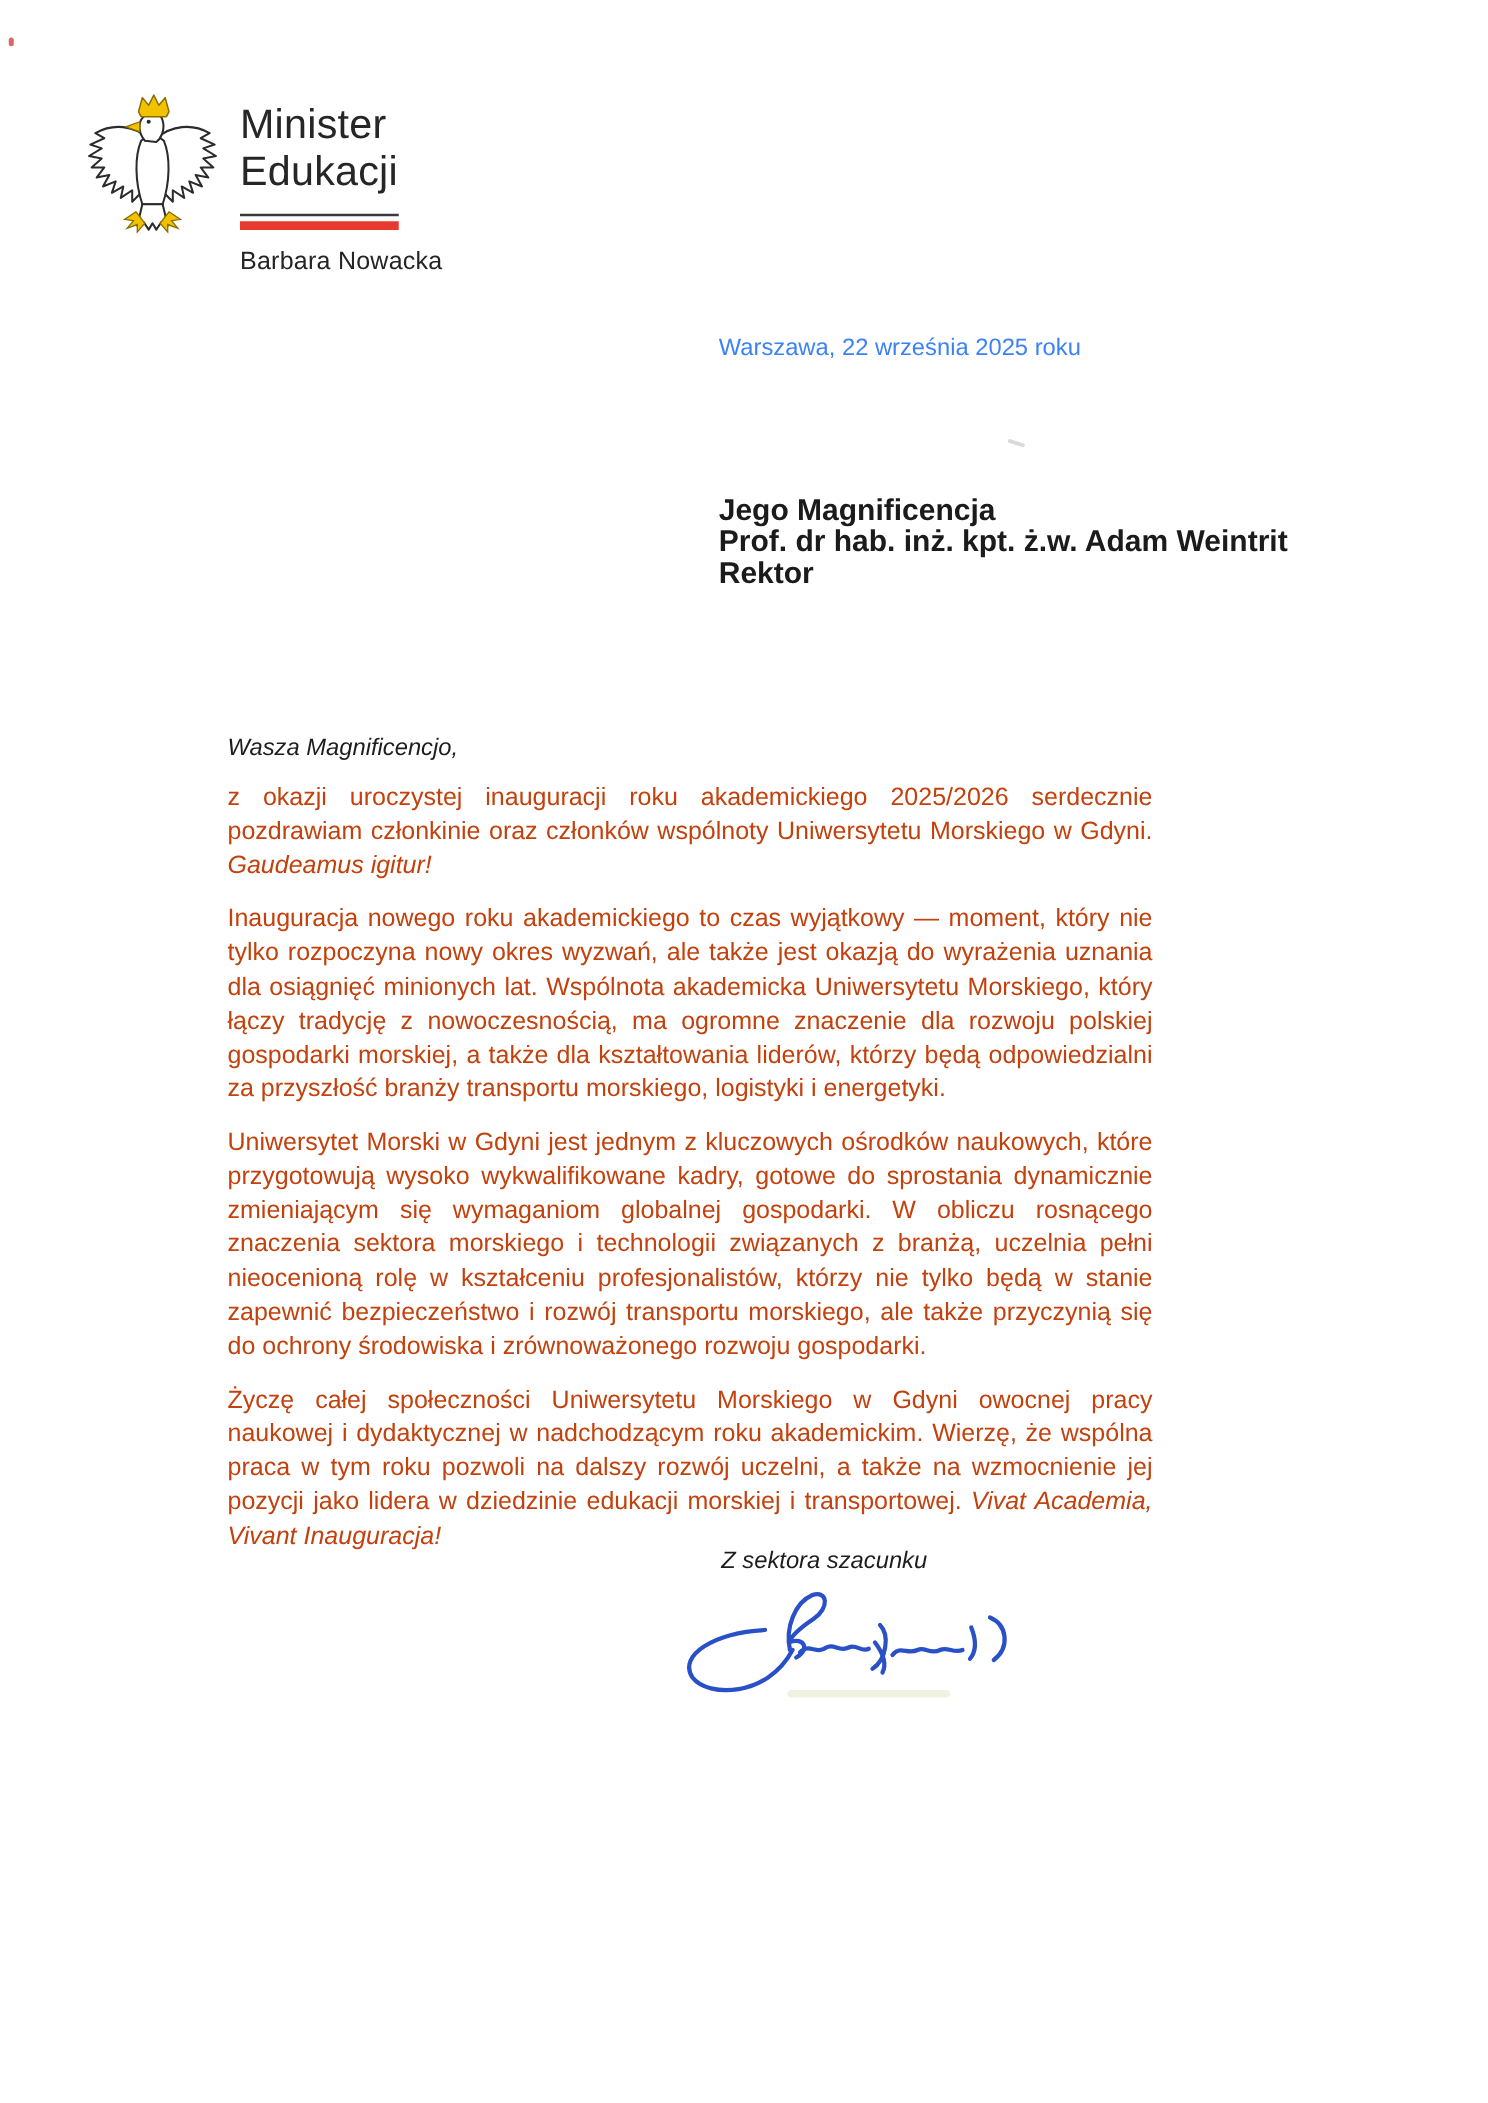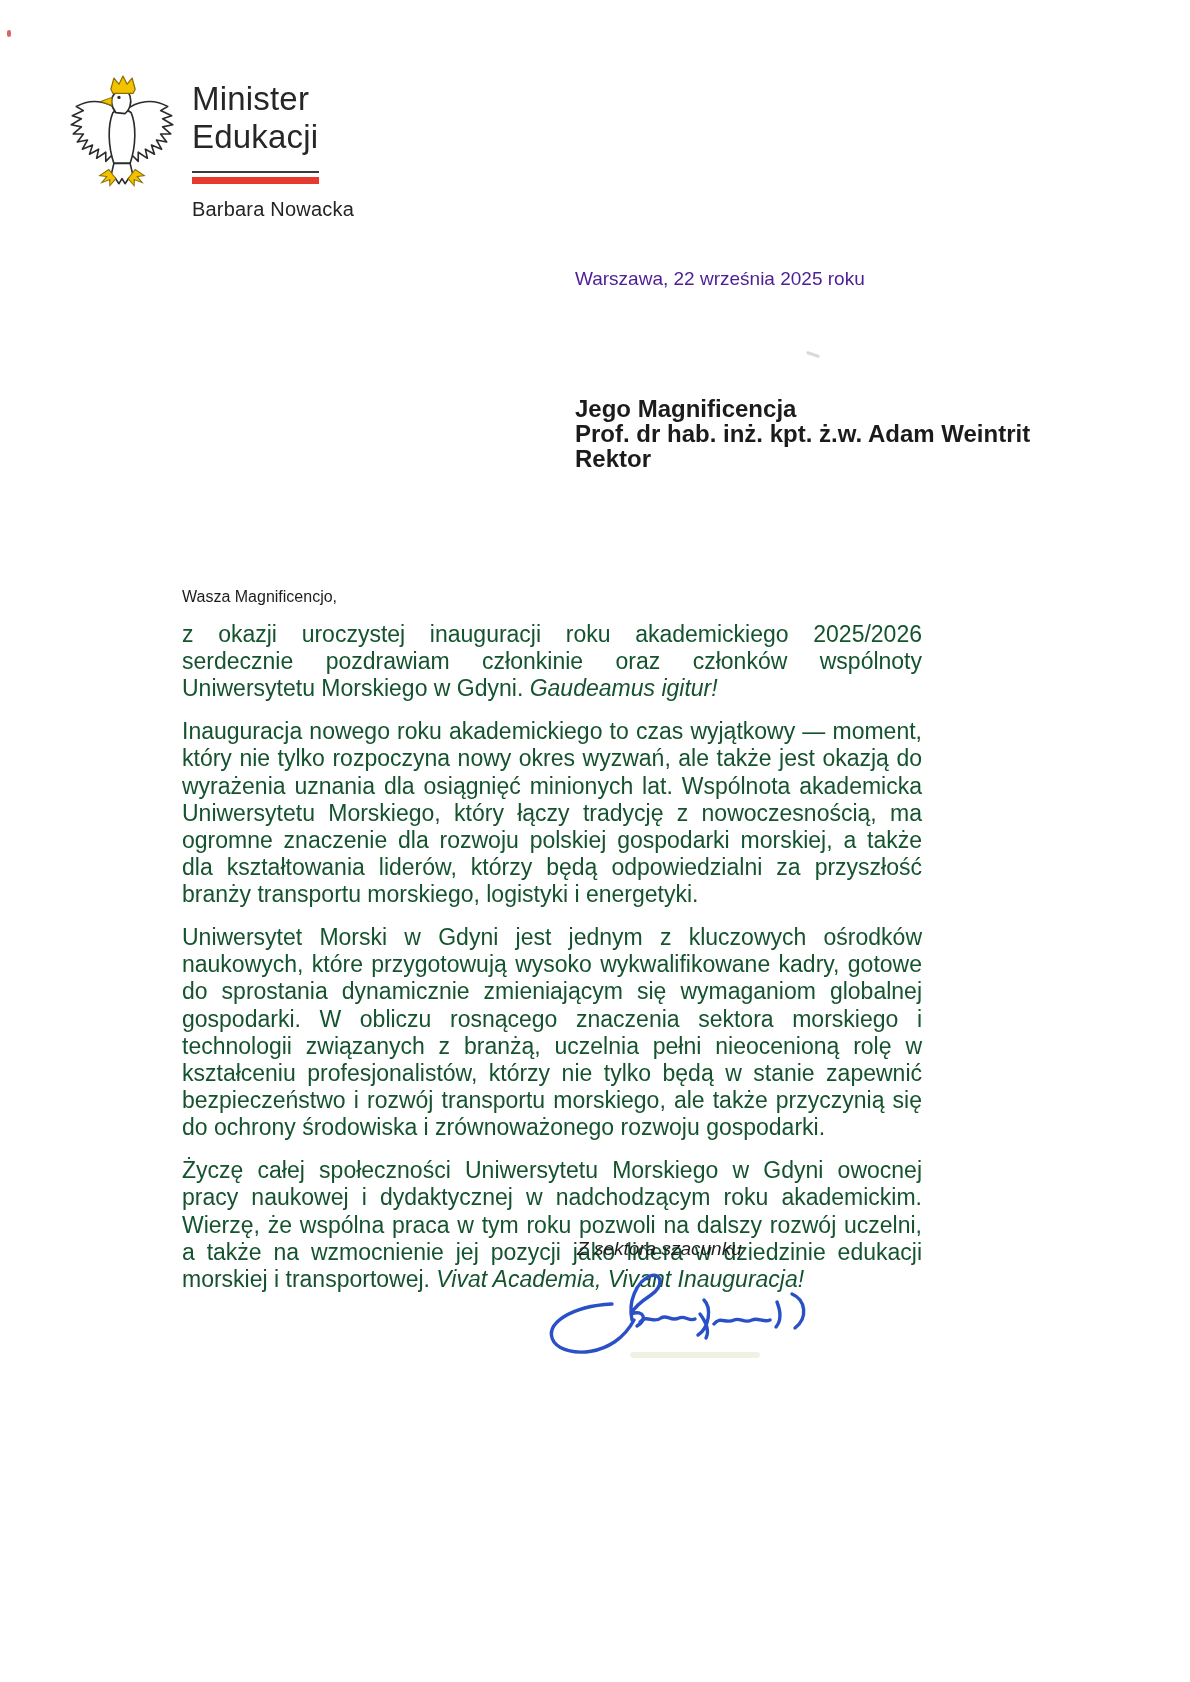--- a/index.html
+++ b/index.html
@@ -20,36 +20,36 @@
   }
   .rule-gray{position:absolute;left:192px;top:171px;width:127px;height:2px;background:#3a3a3a;}
   .rule-red{position:absolute;left:192px;top:177px;width:127px;height:7px;background:#e8392e;}
   .signatory{
     position:absolute;left:192px;top:198px;
     font-size:20px;color:#242424;letter-spacing:.2px;
   }
   
   .dateline{
     position:absolute;left:575px;top:268px;
-    font-size:19px;color:#4c1d95;
+    font-size:19px;color:#3b82f6;
   }
   .recipient{
     position:absolute;left:575px;top:396px;
     font-size:24px;line-height:25px;font-weight:600;color:#1b1b1b;
   }
   .body-text{
     position:absolute;left:182px;top:588px;width:740px;
   }
   .salutation{
-    font-size:16px;color:#1d1d1d;
+    font-style:italic;font-size:19px;color:#1d1d1d;
     margin:0 0 15px 0;
   }
   .para{
-    font-size:23px;line-height:27.2px;text-align:justify;
-    margin:0 0 15.5px 0;color:#14532d;
+    font-size:20px;line-height:27.2px;text-align:justify;
+    margin:0 0 15.5px 0;color:#c2410c;
   }
   .para em{font-style:italic;}
   .closing{
     position:absolute;left:577px;top:1238px;
     font-style:italic;font-size:19px;color:#1d1d1d;
   }
   .signature{position:absolute;left:534px;top:1262px;width:280px;height:110px;}
   
   .speck-red{position:absolute;left:7px;top:30px;width:4px;height:7px;background:#d34040;opacity:.8;border-radius:2px;}
   .speck-gray{position:absolute;left:806px;top:353px;width:14px;height:3px;background:#d9d9d9;transform:rotate(18deg);border-radius:2px;}

